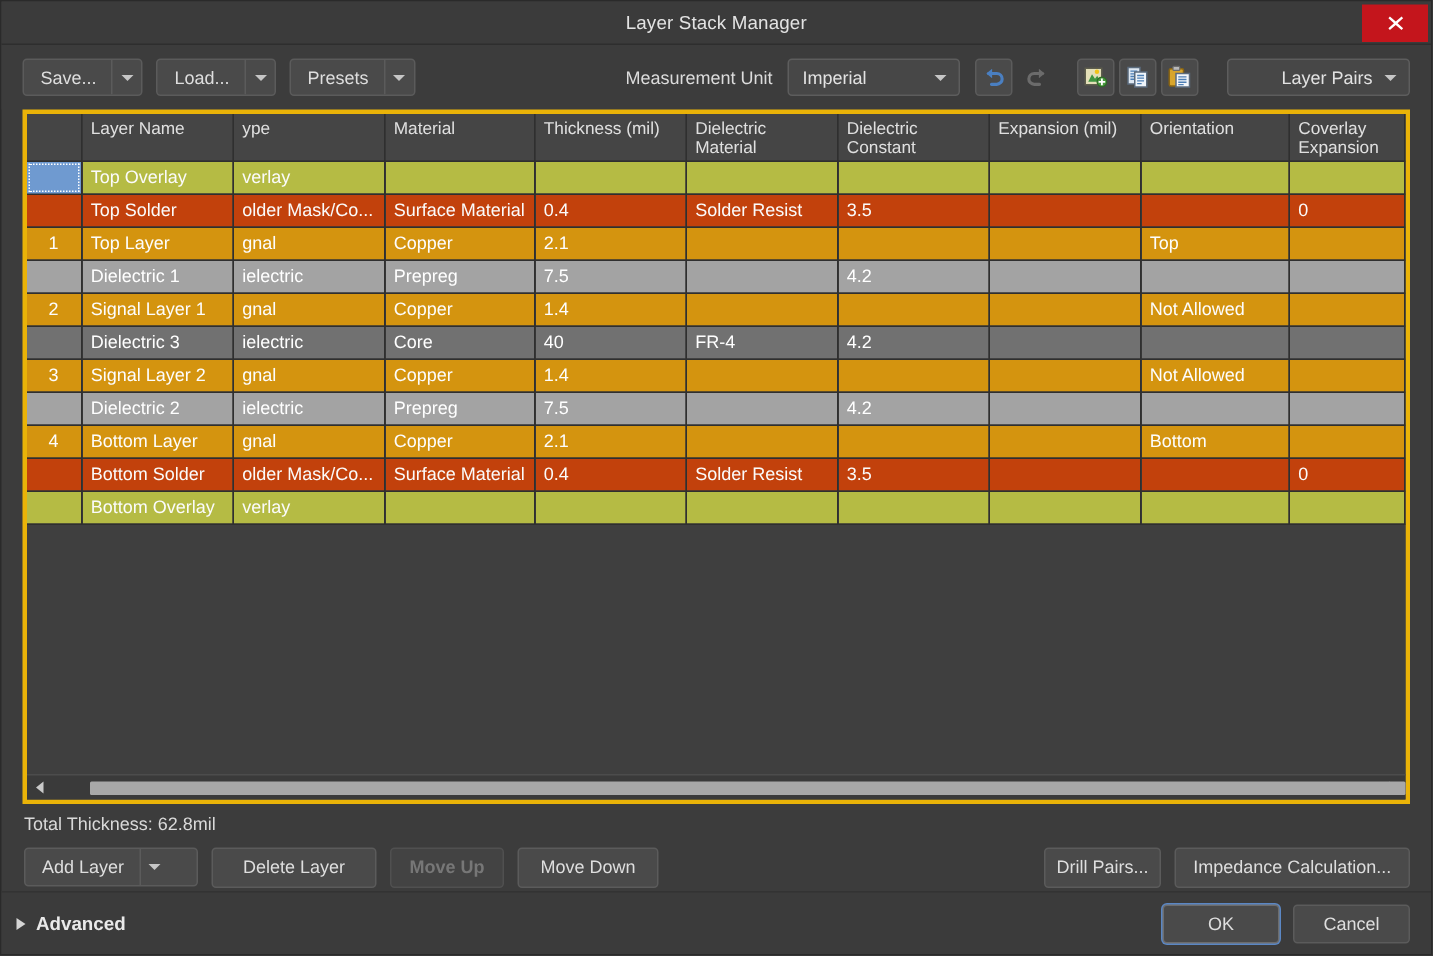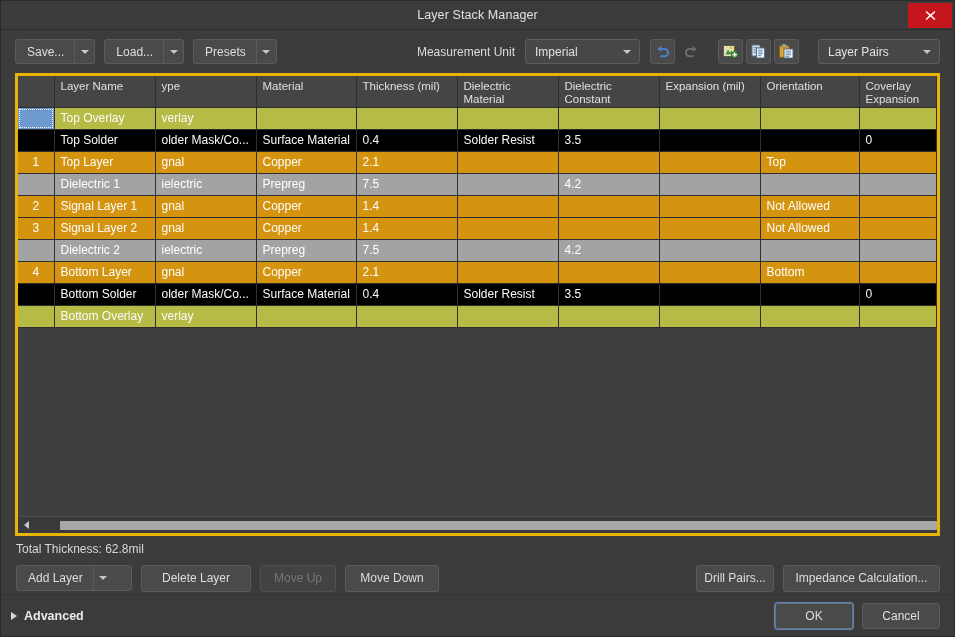--- a/index.html
+++ b/index.html
@@ -177,21 +177,21 @@
     border-bottom: 1px solid #2f2f2f;
     color: #fdfdfd;
     font-size: 12px;
     white-space: nowrap;
     overflow: hidden;
   }
   td.col-num { text-align: center; padding: 0; width: 36px; }
 
   
   tr.r-overlay  td { background: #b5bb44; color: #fbfbfb; }
-  tr.r-solder   td { background: #000000; color: #fbfbfb; }
+  tr.r-solder   td { background: #c2410c; color: #fbfbfb; }
   tr.r-signal   td { background: #d4940f; color: #fdfdfd; }
   tr.r-prepreg  td { background: #a3a3a3; color: #ffffff; }
   tr.r-core     td { background: #717171; color: #ffffff; }
 
   td.sel-cell {
     background: #6f9ad0 !important;
     position: relative;
     padding: 0;
   }
   td.sel-cell::after {
@@ -235,21 +235,21 @@
   }
   .action-row {
     display: flex; align-items: center;
     padding: 4px 14px 0 15px;
     gap: 9px;
     height: 36px;
   }
   .action-row .btn { height: 27px; }
   .action-row .split-btn { height: 26px; margin-right: 0; }
   #btn-delete-layer { width: 110px; }
-  #btn-move-up { width: 76px; }
+  #btn-move-up { width: 76px; font-weight: bold; }
   #btn-move-down { width: 94px; }
   #btn-drill-pairs { width: 78px; }
   #btn-impedance { width: 157px; }
   #split-add-layer { width: 116px; }
   .spacer { flex: 1 1 auto; }
 
   
   .bottom-bar {
     flex: 0 0 42px;
     display: flex; align-items: center;
@@ -357,21 +357,21 @@
         <svg width="17" height="17" viewBox="0 0 17 17">
           <rect x="1.5" y="2.8" width="9.5" height="11.5" rx="1" fill="#d8a52c" stroke="#8a6512" stroke-width="1"></rect>
           <rect x="4" y="1.3" width="4.5" height="2.6" rx="0.6" fill="#b9b9b9" stroke="#6b6b6b" stroke-width="0.8"></rect>
           <rect x="6" y="6" width="9" height="9" fill="#f3f6fa" stroke="#5b6b7d" stroke-width="1"></rect>
           <path d="M7.5 8.2 h5.5 M7.5 10 h5.5 M7.5 11.8 h5.5 M7.5 13.4 h3.6" stroke="#4d7fb5" stroke-width="0.9"></path>
         </svg>
       </div>
     </div>
 
     <div class="icon-gap"></div>
-    <div class="combo" id="combo-pairs" style="margin-left:10px;">
+    <div class="combo" id="combo-pairs" style="margin-left:10px;text-align:right;">
       <span class="combo-val">Layer Pairs</span>
       <i class="caret"></i>
     </div>
   </div>
 
   <div class="table-panel">
     <div class="grid-wrap">
       <table class="stack">
         <colgroup>
           <col style="width:36px">
@@ -453,20 +453,32 @@
               <td>Signal Layer 1</td>
               <td>gnal</td>
               <td>Copper</td>
               <td>1.4</td>
               <td></td>
               <td></td>
               <td></td>
               <td>Not Allowed</td>
               <td></td>
             </tr>
+            <tr class="r-core">
+              <td class="col-num"></td>
+              <td>Dielectric 3</td>
+              <td>ielectric</td>
+              <td>Core</td>
+              <td>40</td>
+              <td>FR-4</td>
+              <td>4.2</td>
+              <td></td>
+              <td></td>
+              <td></td>
+            </tr>
             <tr class="r-signal">
               <td class="col-num">3</td>
               <td>Signal Layer 2</td>
               <td>gnal</td>
               <td>Copper</td>
               <td>1.4</td>
               <td></td>
               <td></td>
               <td></td>
               <td>Not Allowed</td>

